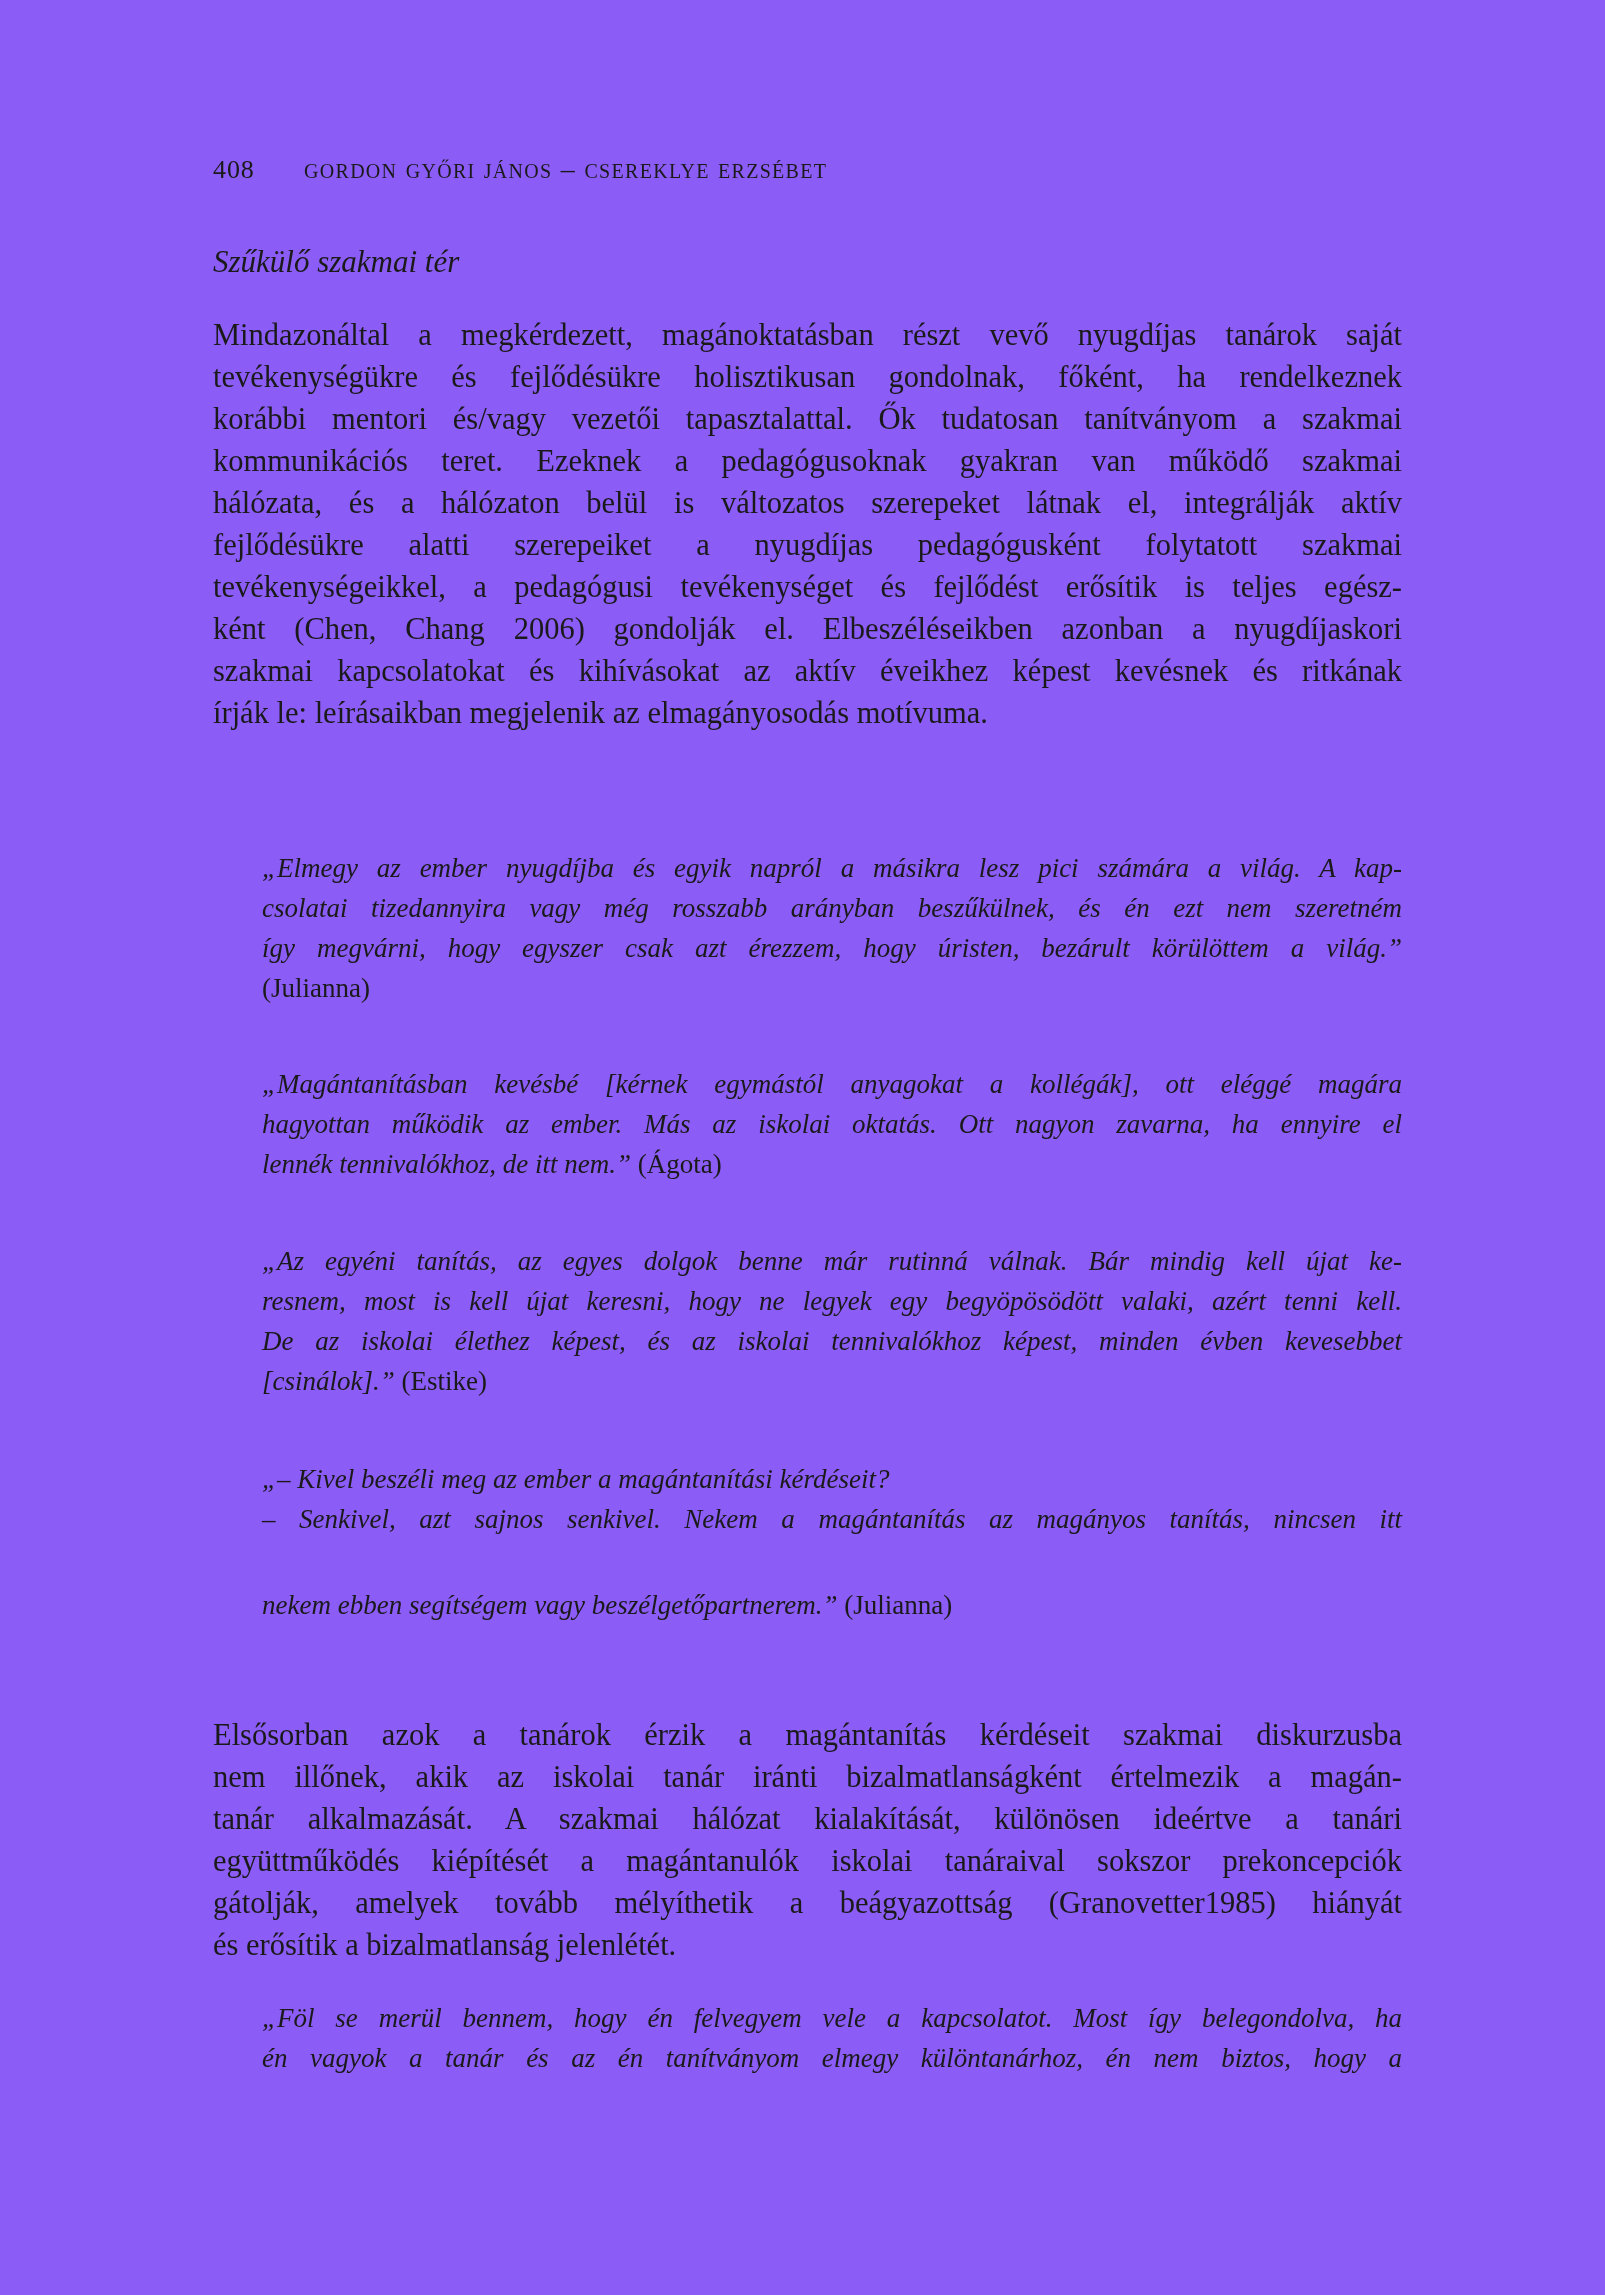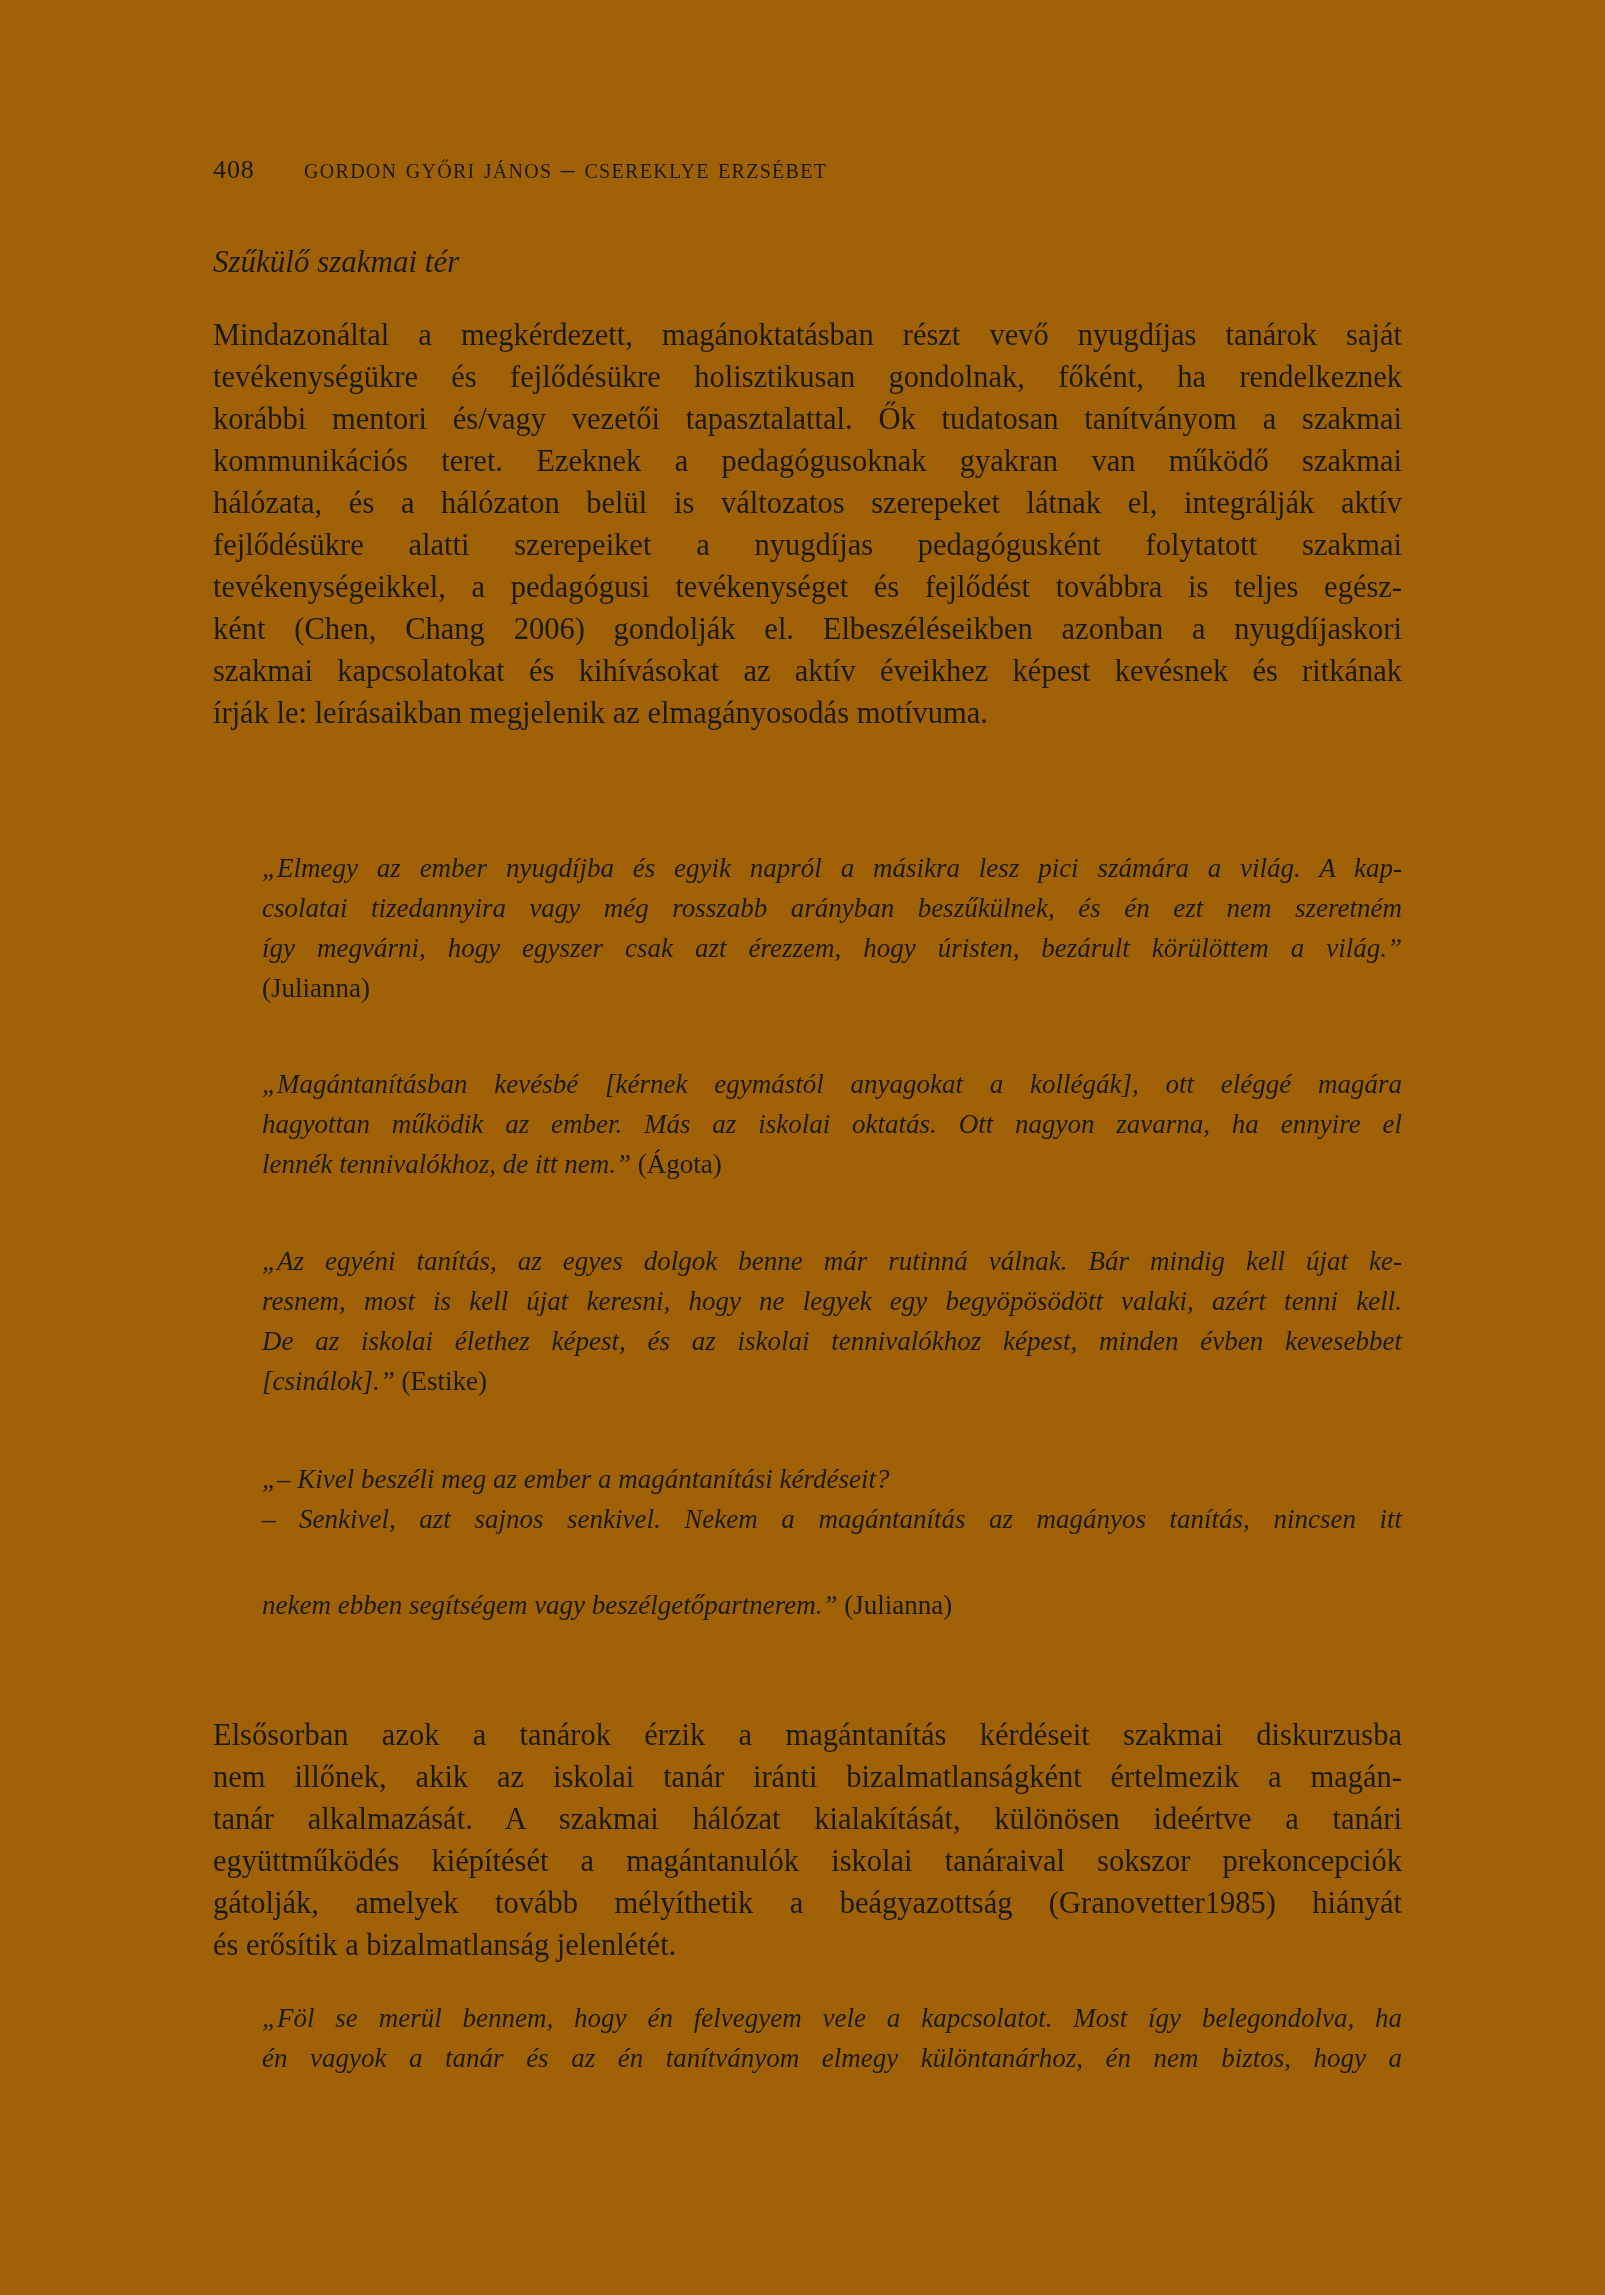--- a/index.html
+++ b/index.html
@@ -1,18 +1,18 @@
 <!DOCTYPE html>
 <html style="font-size:13.8px"><head>
 <meta charset="utf-8">
 <style>
   html, body { margin: 0; padding: 0; background: #ffffff; }
   body { width: 1605px; height: 2295px; position: relative; overflow: hidden;
          font-family: "Liberation Serif", "DejaVu Serif", serif; color: #1a1a1a; }
-  .page { position: absolute; left: 0; top: 0; width: 1605px; height: 2295px; background: #a16207; }
+  .page { position: absolute; left: 0; top: 0; width: 1605px; height: 2295px; background: #8b5cf6; }
   .running-head { position: absolute; top: 153px; left: 213px; font-size: 26px; letter-spacing: 0.9px; white-space: nowrap; }
   .running-head .num { display: inline-block; width: 91px; }
   .running-head .authors { font-variant: small-caps; text-transform: lowercase; font-size: 28px; letter-spacing: 1.3px; }
   .section-title { position: absolute; top: 244px; left: 213px; font-style: italic; font-size: 31px; white-space: nowrap; }
   .para { position: absolute; left: 213px; width: 1189px; font-size: 30.5px; line-height: 42px;
           text-align: justify; text-align-last: left; hyphens: manual; }
   .quote { position: absolute; left: 262px; width: 1140px; font-size: 27px; line-height: 40px;
            text-align: justify; hyphens: manual; }
   .quote .q { font-style: italic; }
   .quote .who { font-style: normal; }
@@ -30,21 +30,21 @@
 
   <div class="section-title">Szűkülő szakmai tér</div>
 
   <div class="para" style="top:314px;">
     <span class="line" style="white-space: normal;">Mindazonáltal a megkérdezett, magánoktatásban részt vevő nyugdíjas tanárok saját</span>
     <span class="line" style="white-space: normal;">tevékenységükre és fejlődésükre holisztikusan gondolnak, főként, ha rendelkeznek</span>
     <span class="line" style="white-space: normal;">korábbi mentori és/vagy vezetői tapasztalattal. Ők tudatosan tanítványom a szakmai</span>
     <span class="line" style="white-space: normal;">kommunikációs teret. Ezeknek a pedagógusoknak gyakran van működő szakmai</span>
     <span class="line" style="white-space: normal;">hálózata, és a hálózaton belül is változatos szerepeket látnak el, integrálják aktív</span>
     <span class="line" style="white-space: normal;">fejlődésükre alatti szerepeiket a nyugdíjas pedagógusként folytatott szakmai</span>
-    <span class="line" style="white-space: normal;">tevékenységeikkel, a pedagógusi tevékenységet és fejlődést továbbra is teljes egész-</span>
+    <span class="line" style="white-space: normal;">tevékenységeikkel, a pedagógusi tevékenységet és fejlődést erősítik is teljes egész-</span>
     <span class="line" style="white-space: normal;">ként (Chen, Chang 2006) gondolják el. Elbeszéléseikben azonban a nyugdíjaskori</span>
     <span class="line" style="white-space: normal;">szakmai kapcsolatokat és kihívásokat az aktív éveikhez képest kevésnek és ritkának</span>
     <span class="line last" style="white-space: normal;">írják le: leírásaikban megjelenik az elmagányosodás motívuma.</span>
   </div>
 
   <div class="quote" style="top:848px;">
     <span class="line q" style="white-space: normal;">„Elmegy az ember nyugdíjba és egyik napról a másikra lesz pici számára a világ. A kap-</span>
     <span class="line q" style="white-space: normal;">csolatai tizedannyira vagy még rosszabb arányban beszűkülnek, és én ezt nem szeretném</span>
     <span class="line q" style="white-space: normal;">így megvárni, hogy egyszer csak azt érezzem, hogy úristen, bezárult körülöttem a világ.”</span>
     <span class="line last who" style="white-space: normal;">(Julianna)</span>

